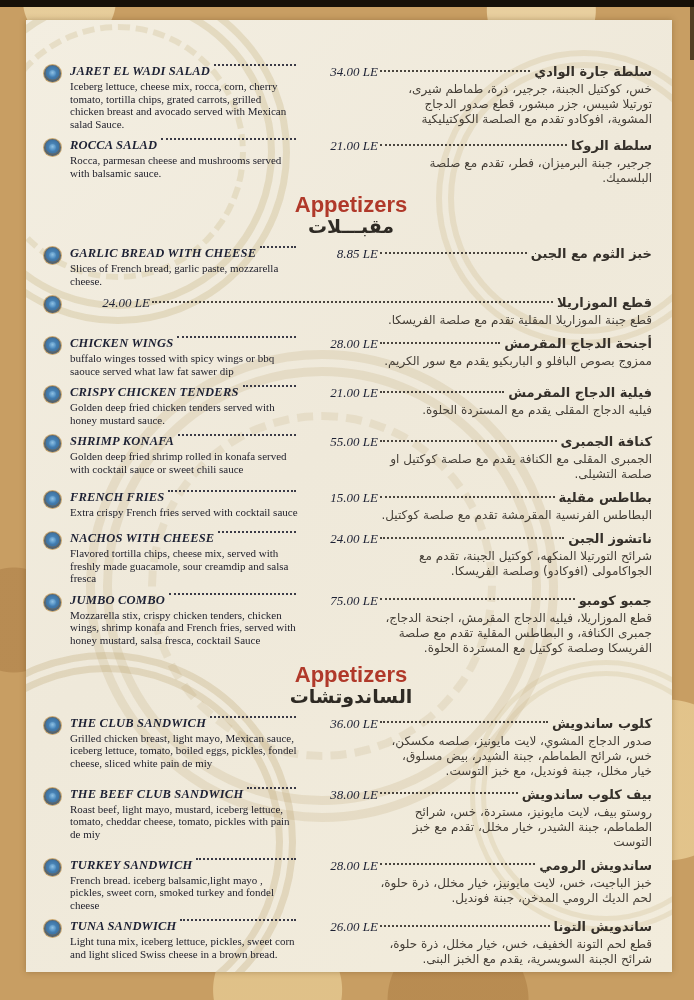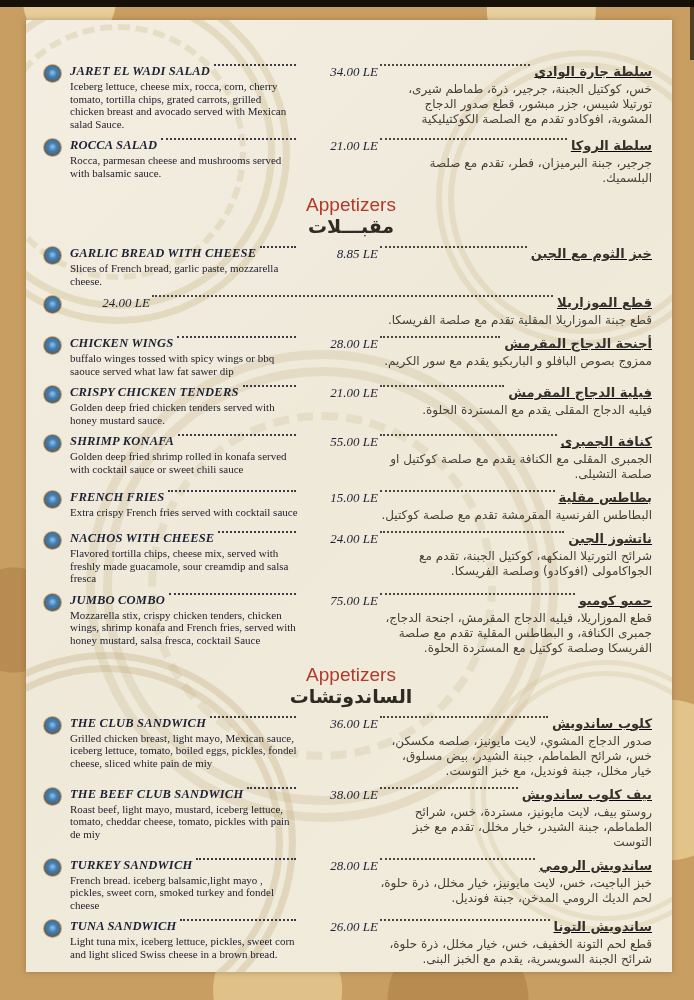--- a/index.html
+++ b/index.html
@@ -37,27 +37,27 @@
   .badge{flex:0 0 17px;width:17px;height:17px;border-radius:50%;margin:1px 9px 0 0;
     background:radial-gradient(circle at 50% 45%, #8fc0e2 0%, #4d8cc0 30%, #3a6f9f 52%, #7a5a33 56%, #53371d 78%, #8a6a42 95%);
     box-shadow:0 0 0 1px #c9a76f, inset 0 0 0 5px rgba(66,118,165,.55);}
   .en-col{flex:0 0 228px;}
   .en-title-line{display:flex;align-items:flex-start;}
   .en-title{font-weight:bold;font-style:italic;font-size:12.5px;line-height:15px;color:#1d2134;letter-spacing:.2px;white-space:nowrap;}
   .leader{flex:1 1 auto;border-bottom:2px dotted #3a3a46;margin:0 2px 3px 4px;min-width:8px;}
   .en-desc{font-size:11px;line-height:12.5px;color:#23232e;margin-top:1px;}
   .price-col{flex:0 0 76px;font-style:italic;font-size:13px;line-height:15px;color:#1d2134;text-align:right;padding-left:4px;white-space:nowrap;}
   .ar-col{flex:1 1 auto;direction:rtl;text-align:right;padding-right:6px;}
-  .ar-title-line{display:flex;align-items:flex-start;text-decoration:underline;}
+  .ar-title-line{display:flex;align-items:center;}
   .ar-title{font-family:"DejaVu Sans", sans-serif;font-weight:bold;font-size:13px;line-height:16px;color:#35302a;white-space:nowrap;}
   .ar-leader{flex:1 1 auto;border-bottom:2px dotted #4a453e;margin:0 4px 3px 2px;min-width:8px;}
   .ar-desc{font-family:"DejaVu Sans", sans-serif;font-size:12px;line-height:15px;color:#453f37;margin-top:2px;}
 
   .section-heading{text-align:center;margin:8px 0 10px 0;}
-  .heading-en{font-family:"Liberation Sans", sans-serif;font-weight:normal;font-size:19px;line-height:21px;color:#b0392a;}
+  .heading-en{font-family:"Liberation Sans", sans-serif;font-weight:bold;font-size:22px;line-height:21px;color:#b0392a;}
   .heading-ar{font-family:"DejaVu Sans", sans-serif;font-weight:bold;font-size:19px;line-height:19px;color:#2e2a24;margin-top:2px;}
 </style>
 </head>
 <body>
 
 <div class="scan-edge-top"></div>
 <div class="scan-edge-right"></div>
 
 <div class="page">
   <div class="wm wm1"></div>

